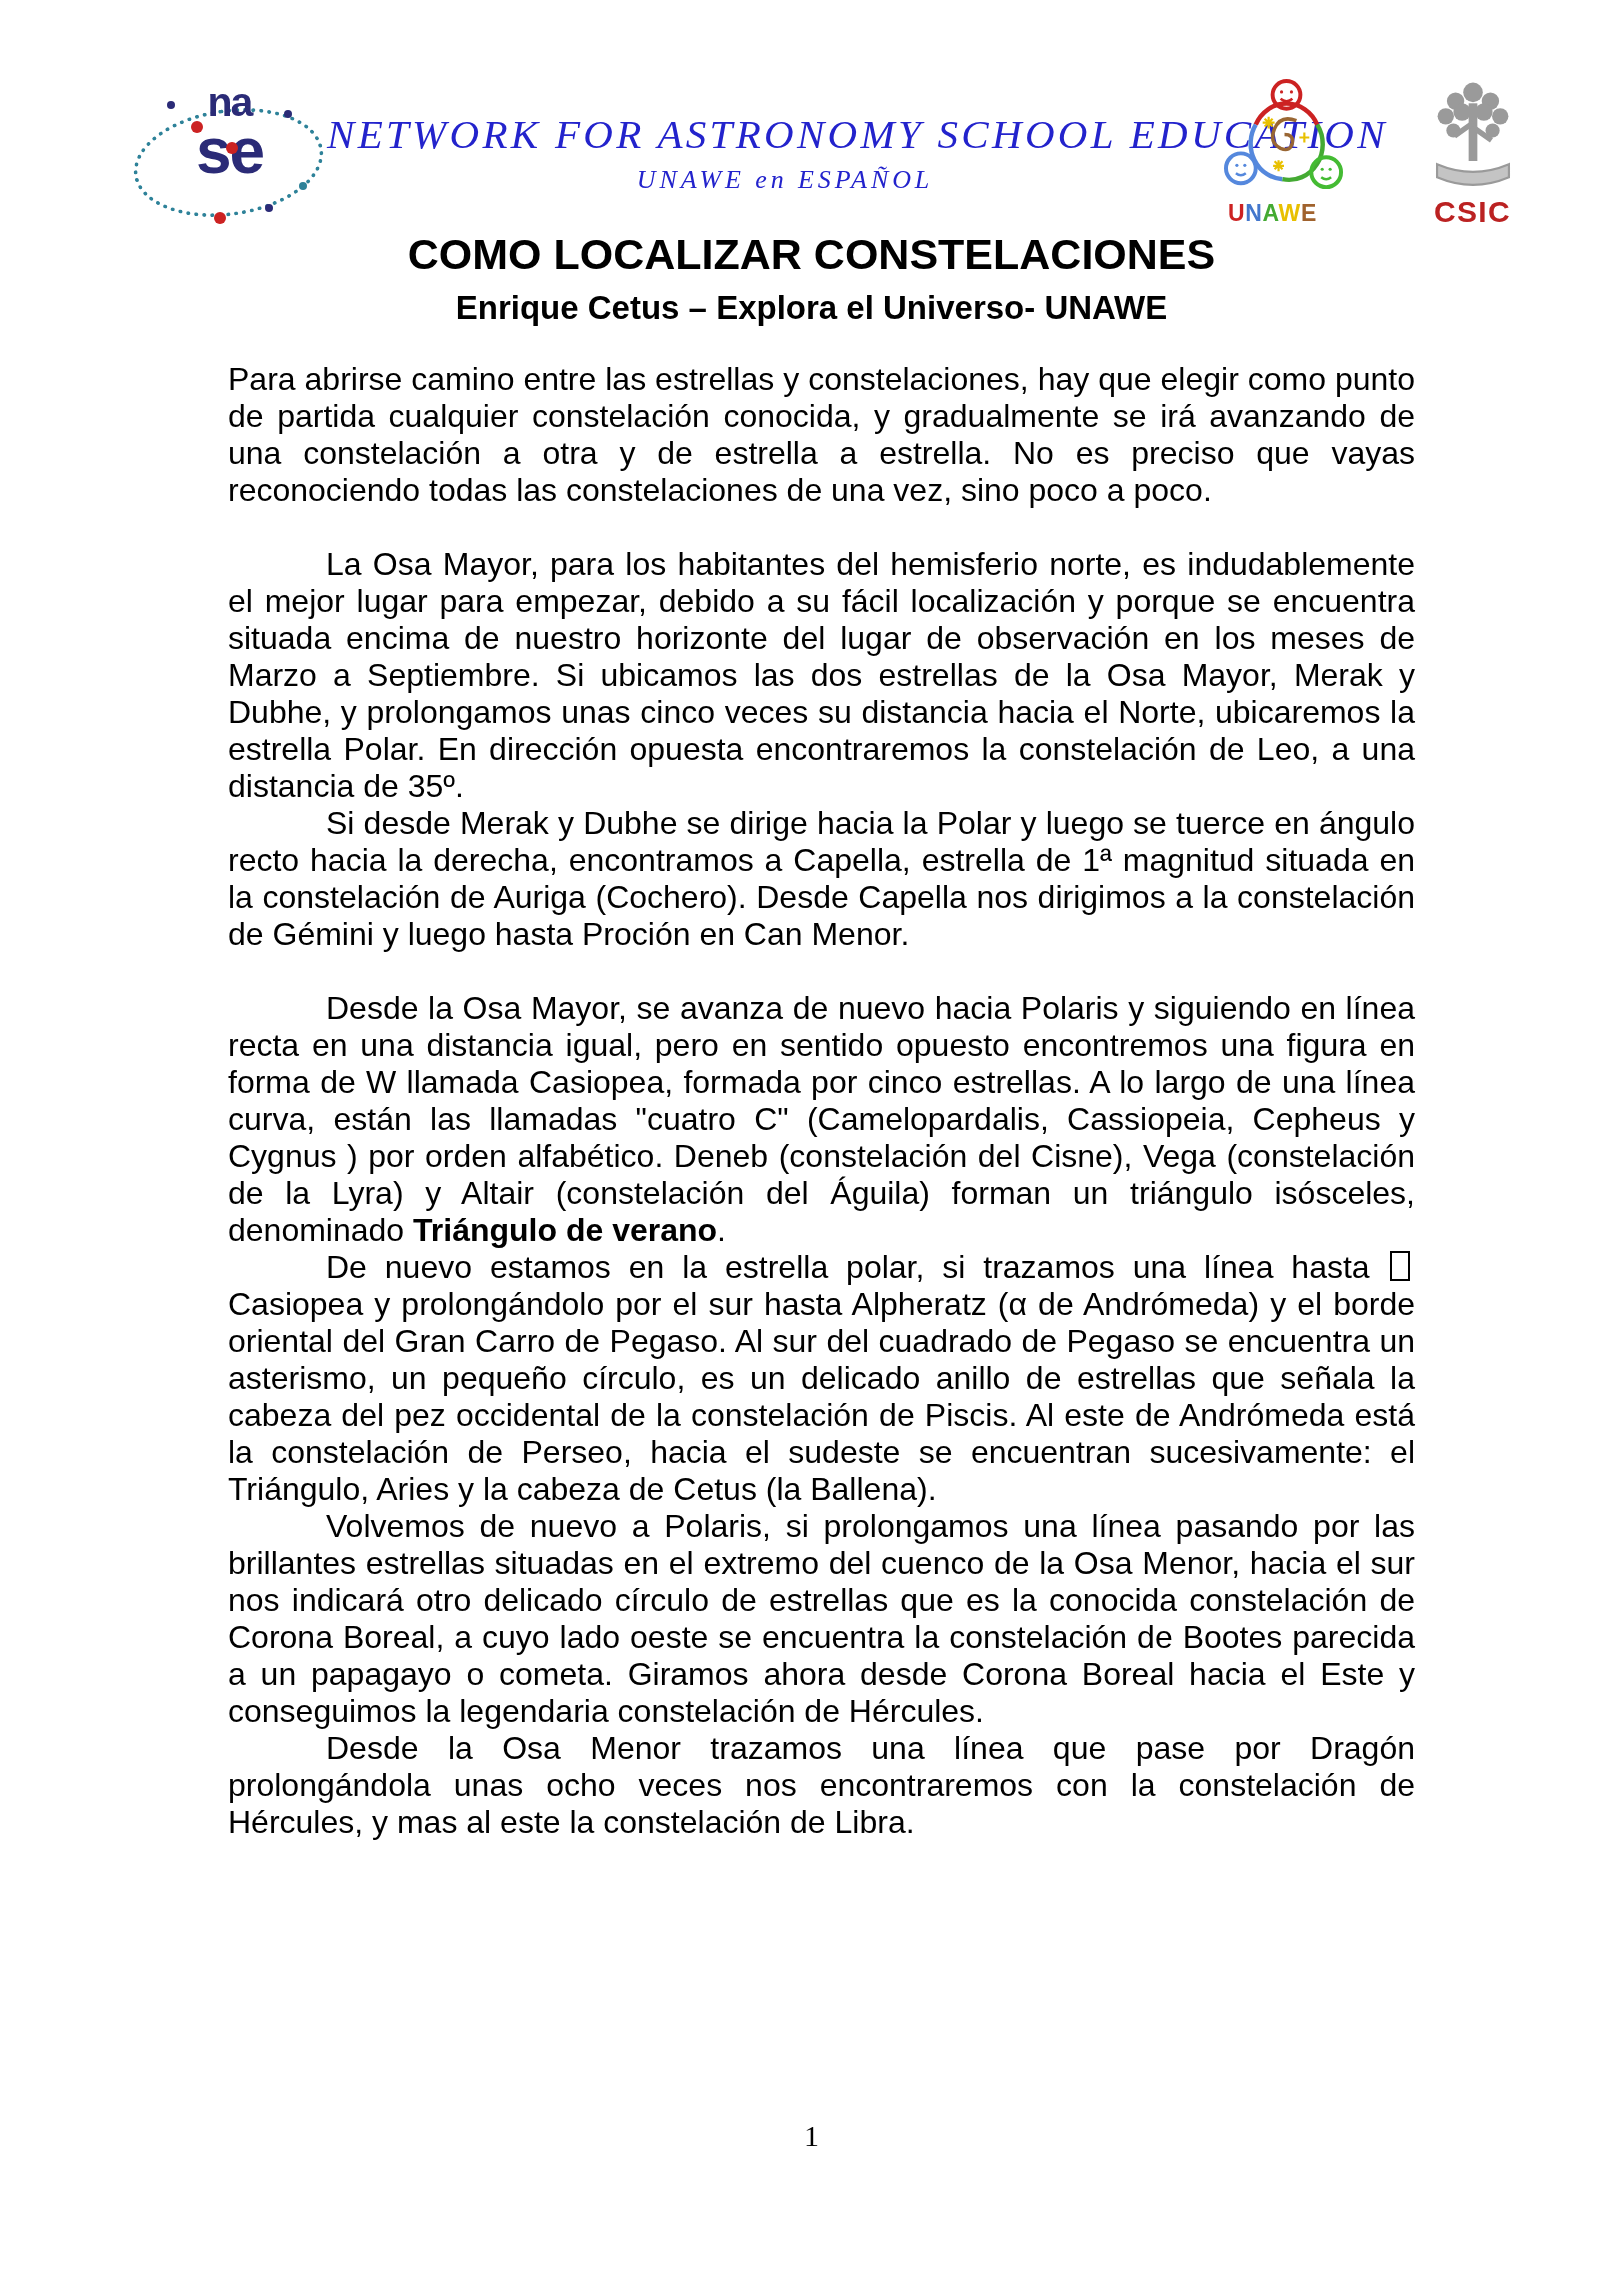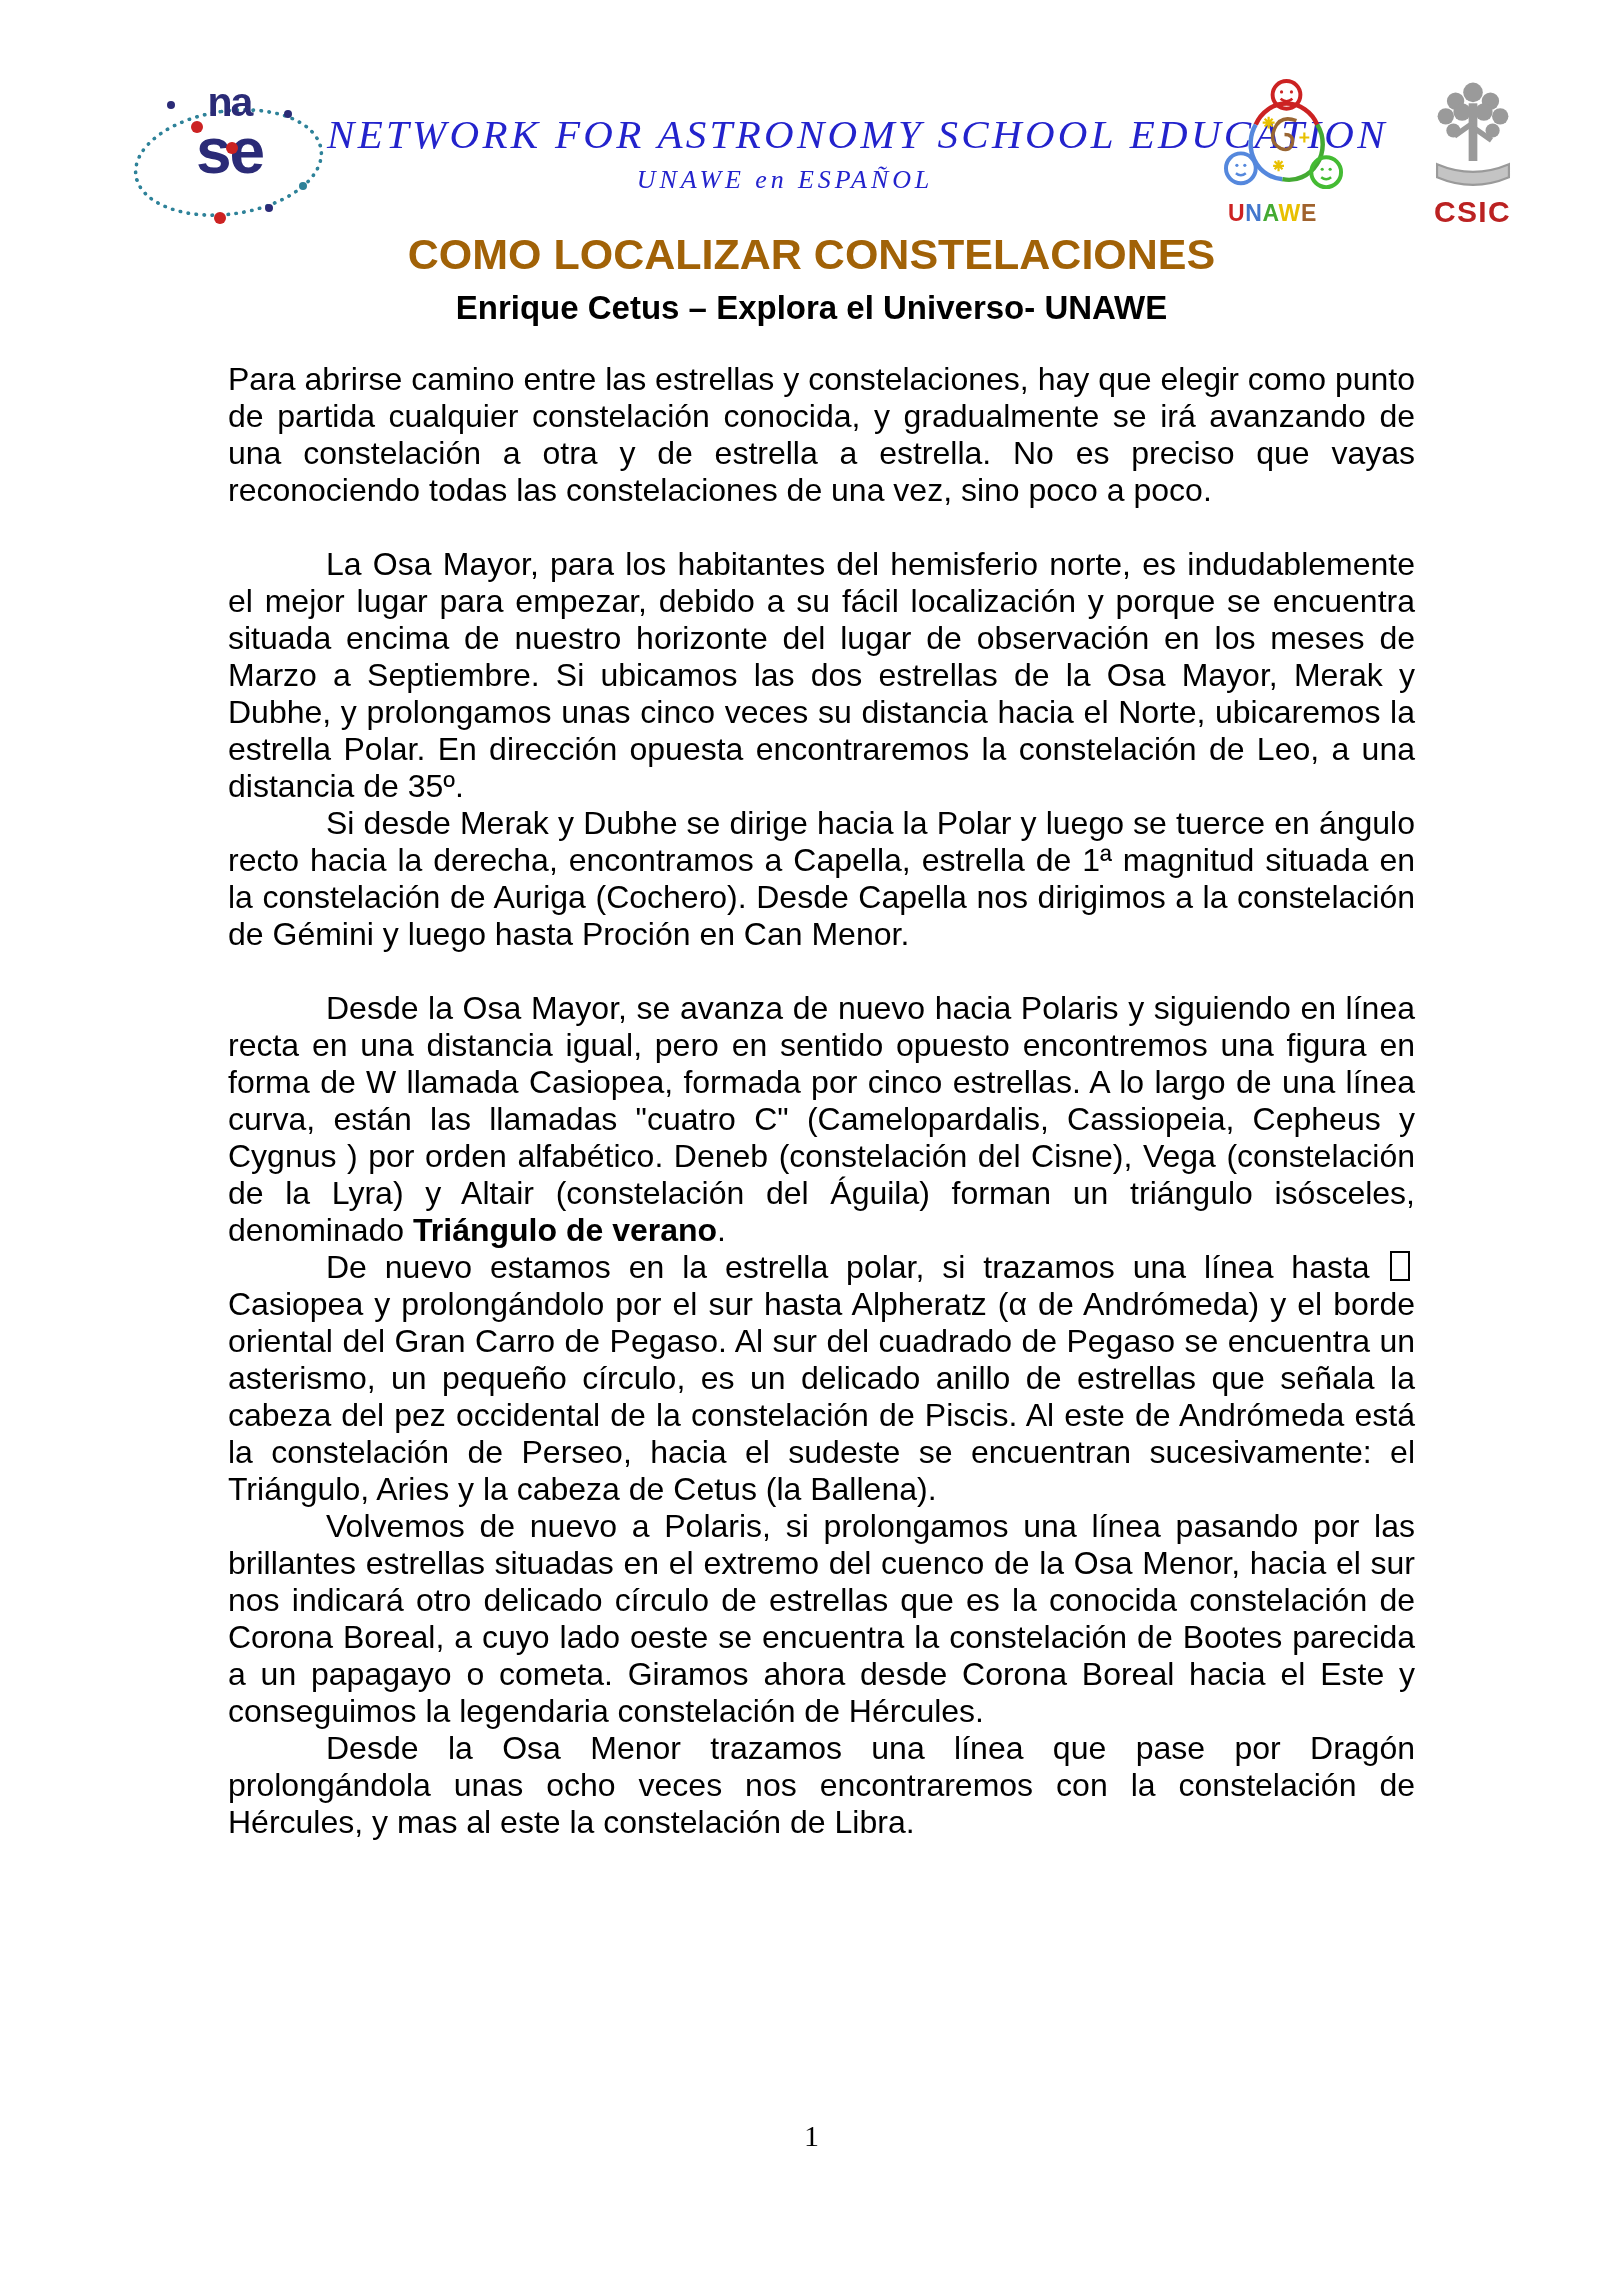--- a/index.html
+++ b/index.html
@@ -40,21 +40,21 @@
   .unawe-logo{position:absolute;left:1207px;top:77px;width:157px;height:157px;text-align:center;}
   .unawe-wordmark{position:absolute;left:0;top:123px;width:131px;text-align:center;
     font-size:23px;font-weight:bold;letter-spacing:0.7px;}
   .csic-logo{position:absolute;left:1407px;top:79px;width:131px;height:157px;text-align:center;}
   .csic-word{position:absolute;left:0;top:116px;width:100%;
     font-size:30px;font-weight:bold;color:#bb2222;letter-spacing:1.3px;}
 
   
   .doc-title{
     position:absolute;left:0;top:230px;width:1623px;
-    text-align:center;font-size:43px;font-weight:bold;color:#a16207;
+    text-align:center;font-size:43px;font-weight:bold;color:#000000;
     margin:0;
   }
   .doc-subtitle{
     position:absolute;left:0;top:289px;width:1623px;
     text-align:center;font-size:33px;font-weight:bold;color:#000;
     margin:0;
   }
 
   
   .body-text{

